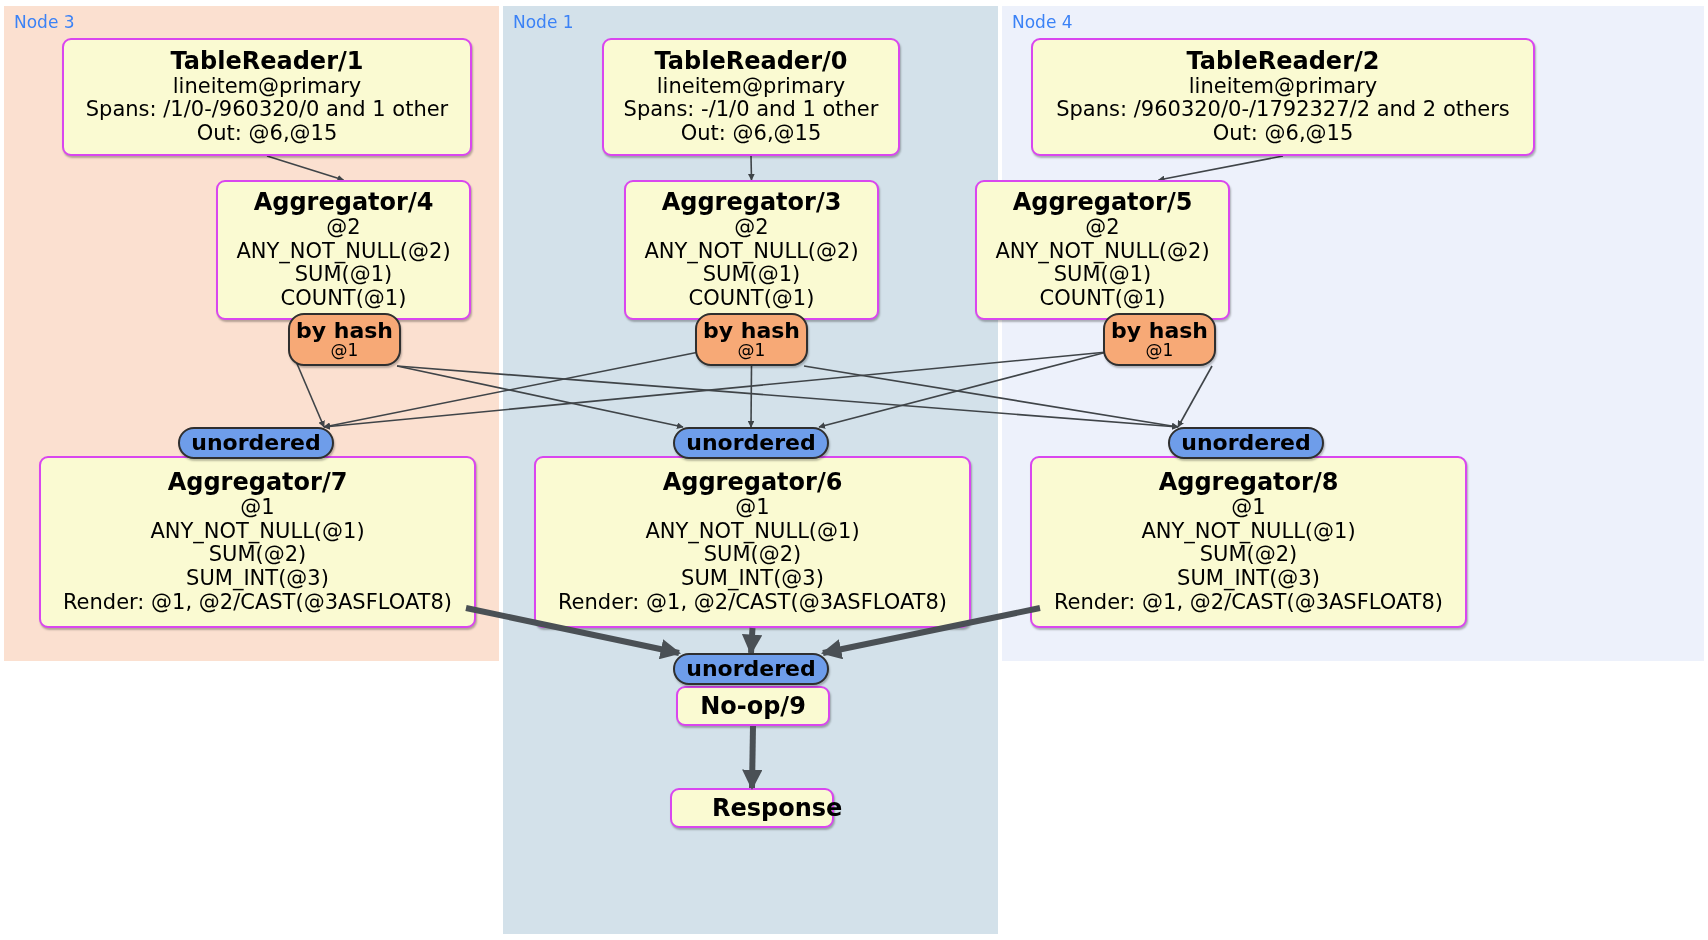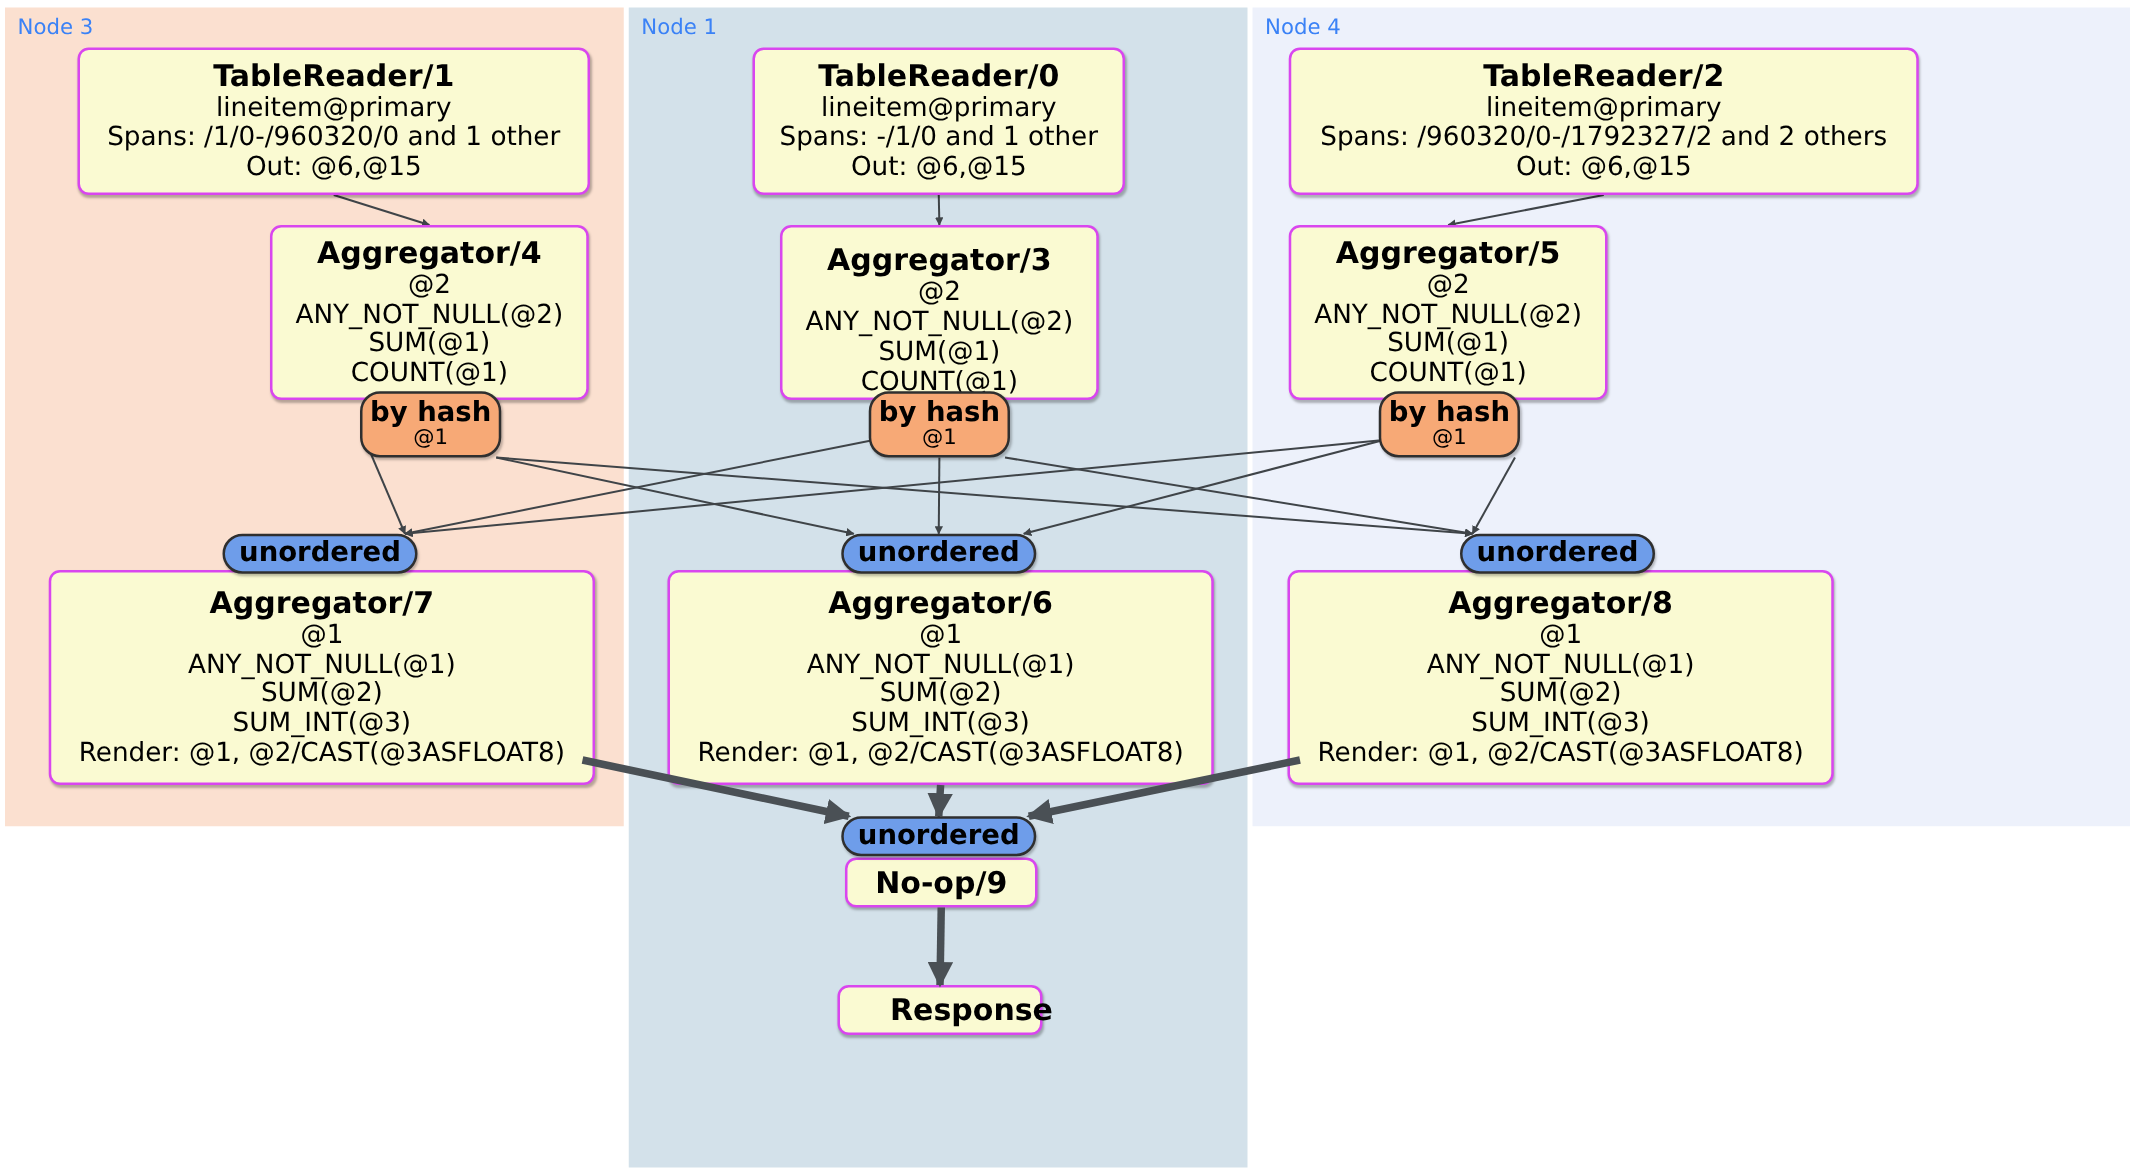--- a/index.html
+++ b/index.html
@@ -86,28 +86,28 @@
         <div class="node-line">Spans: /960320/0-/1792327/2 and 2 others</div>
         <div class="node-line">Out: @6,@15</div>
       </div>
       <div class="node-box" style="left: 216px; top: 180px; width: 255px; height: 140px;">
         <div class="node-title">Aggregator/4</div>
         <div class="node-line">@2</div>
         <div class="node-line">ANY_NOT_NULL(@2)</div>
         <div class="node-line">SUM(@1)</div>
         <div class="node-line">COUNT(@1)</div>
       </div>
-      <div class="node-box" style="left: 624px; top: 180px; width: 255px; height: 140px; justify-content: flex-end;">
+      <div class="node-box" style="left: 624px; top: 180px; width: 255px; height: 140px;">
         <div class="node-title">Aggregator/3</div>
         <div class="node-line">@2</div>
         <div class="node-line">ANY_NOT_NULL(@2)</div>
         <div class="node-line">SUM(@1)</div>
         <div class="node-line">COUNT(@1)</div>
       </div>
-      <div class="node-box" style="left: 1031px; top: 180px; width: 255px; height: 140px;">
+      <div class="node-box" style="left: 975px; top: 180px; width: 255px; height: 140px;">
         <div class="node-title">Aggregator/5</div>
         <div class="node-line">@2</div>
         <div class="node-line">ANY_NOT_NULL(@2)</div>
         <div class="node-line">SUM(@1)</div>
         <div class="node-line">COUNT(@1)</div>
       </div>
       <div class="node-box" style="left: 39px; top: 456px; width: 437px; height: 172px;">
         <div class="node-title">Aggregator/7</div>
         <div class="node-line">@1</div>
         <div class="node-line">ANY_NOT_NULL(@1)</div>

